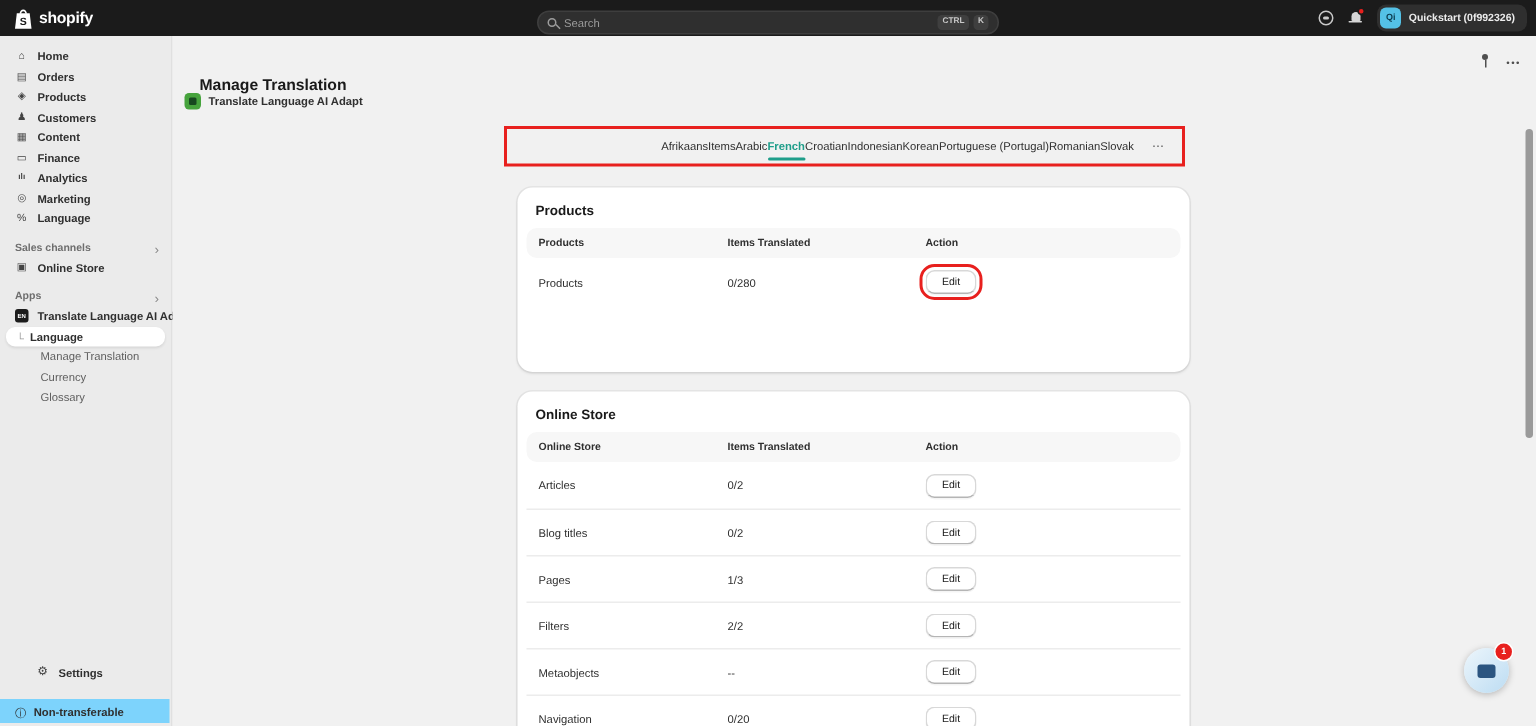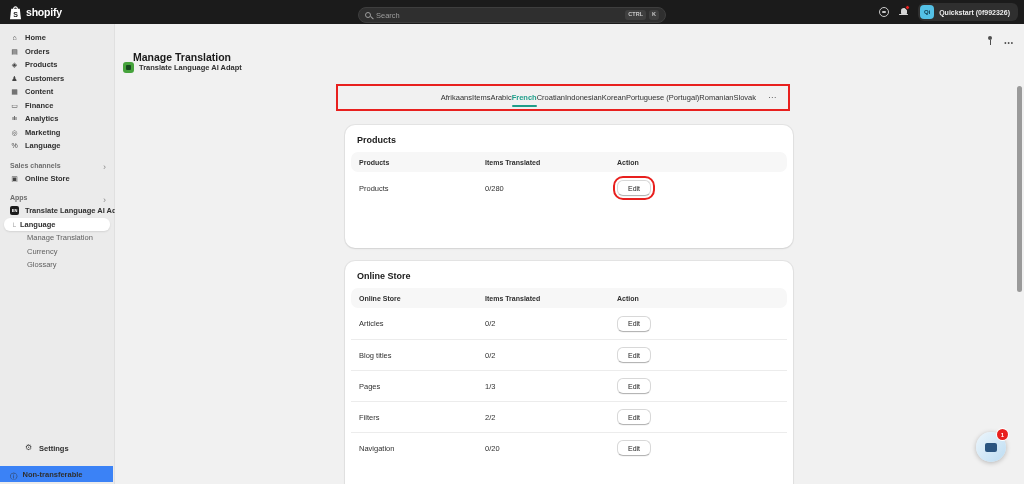--- a/index.html
+++ b/index.html
@@ -37,21 +37,21 @@
   .sec-label { font-size:7px; color:#6d6d6d; font-weight:600; }
   .chevron-right::after { content:"›"; color:#8a8a8a; font-size:9px; line-height:1; }
   .store-icon::before { content:"▣"; }
   .app-badge { width:9px; height:9px; background:#1c1c1c; color:#fff; font-size:4px; font-weight:700; border-radius:2px; display:flex; align-items:center; justify-content:center; flex:none; }
   .side-selected { margin:0 4px; height:13.5px; background:#fff; border-radius:6px; display:flex; align-items:center; gap:4px; padding-left:7px; box-shadow:0 1px 2px rgba(0,0,0,.1); cursor:pointer; }
   .connector-icon::before { content:"└"; font-size:7px; color:#9a9a9a; }
   .side-selected .s-label { font-weight:700; }
   .side-sub { height:13.5px; display:flex; align-items:center; padding-left:27px; font-size:7.5px; color:#5f5f5f; cursor:pointer; }
   .side-bottom { position:absolute; bottom:29px; left:0; right:0;margin-left:14px; }
   .gear-icon::before { content:"⚙"; font-size:8px; }
-  .banner { position:absolute; bottom:2px; left:0; right:1px; height:16px; background:#3b82f6; display:flex; align-items:center; gap:5px; padding-left:10px; }
+  .banner { position:absolute; bottom:2px; left:0; right:1px; height:16px; background:#7dd3fc; display:flex; align-items:center; gap:5px; padding-left:10px; }
   .info-icon::before { content:"ⓘ"; font-size:7.5px; color:#2f2f2f; }
   .banner .s-label { font-weight:600; }
 
   
   .main { position:absolute; left:115px; top:24px; right:0; bottom:0; background:#f1f1f1; overflow:hidden; }
   .crumb { position:absolute; left:8px; top:6px; display:flex; align-items:center; gap:5px;margin-top:32px; }
   .app-icon { width:11px; height:11px; border-radius:3px; background:#46a33c; position:relative; flex:none; }
   .app-icon::after { content:""; position:absolute; inset:3px; background:#17481f; border-radius:1px; }
   .crumb-label { font-size:7.5px; font-weight:600; color:#303030; }
   .head-actions { position:absolute; right:10px; top:7px; display:flex; align-items:center; gap:11px; }
@@ -265,20 +265,25 @@
           <span class="cell">Pages</span>
           <span class="cell">1/3</span>
           <span class="cell"><button class="edit-btn">Edit</button></span>
         </div>
         <div class="t-row">
           <span class="cell">Filters</span>
           <span class="cell">2/2</span>
           <span class="cell"><button class="edit-btn">Edit</button></span>
         </div>
         <div class="t-row">
+          <span class="cell">Metaobjects</span>
+          <span class="cell">--</span>
+          <span class="cell"><button class="edit-btn">Edit</button></span>
+        </div>
+        <div class="t-row">
           <span class="cell">Navigation</span>
           <span class="cell">0/20</span>
           <span class="cell"><button class="edit-btn">Edit</button></span>
         </div>
       </div>
   </section>
 
   <div class="scrollbar-handle"></div>
 
   <div class="chat-fab">

